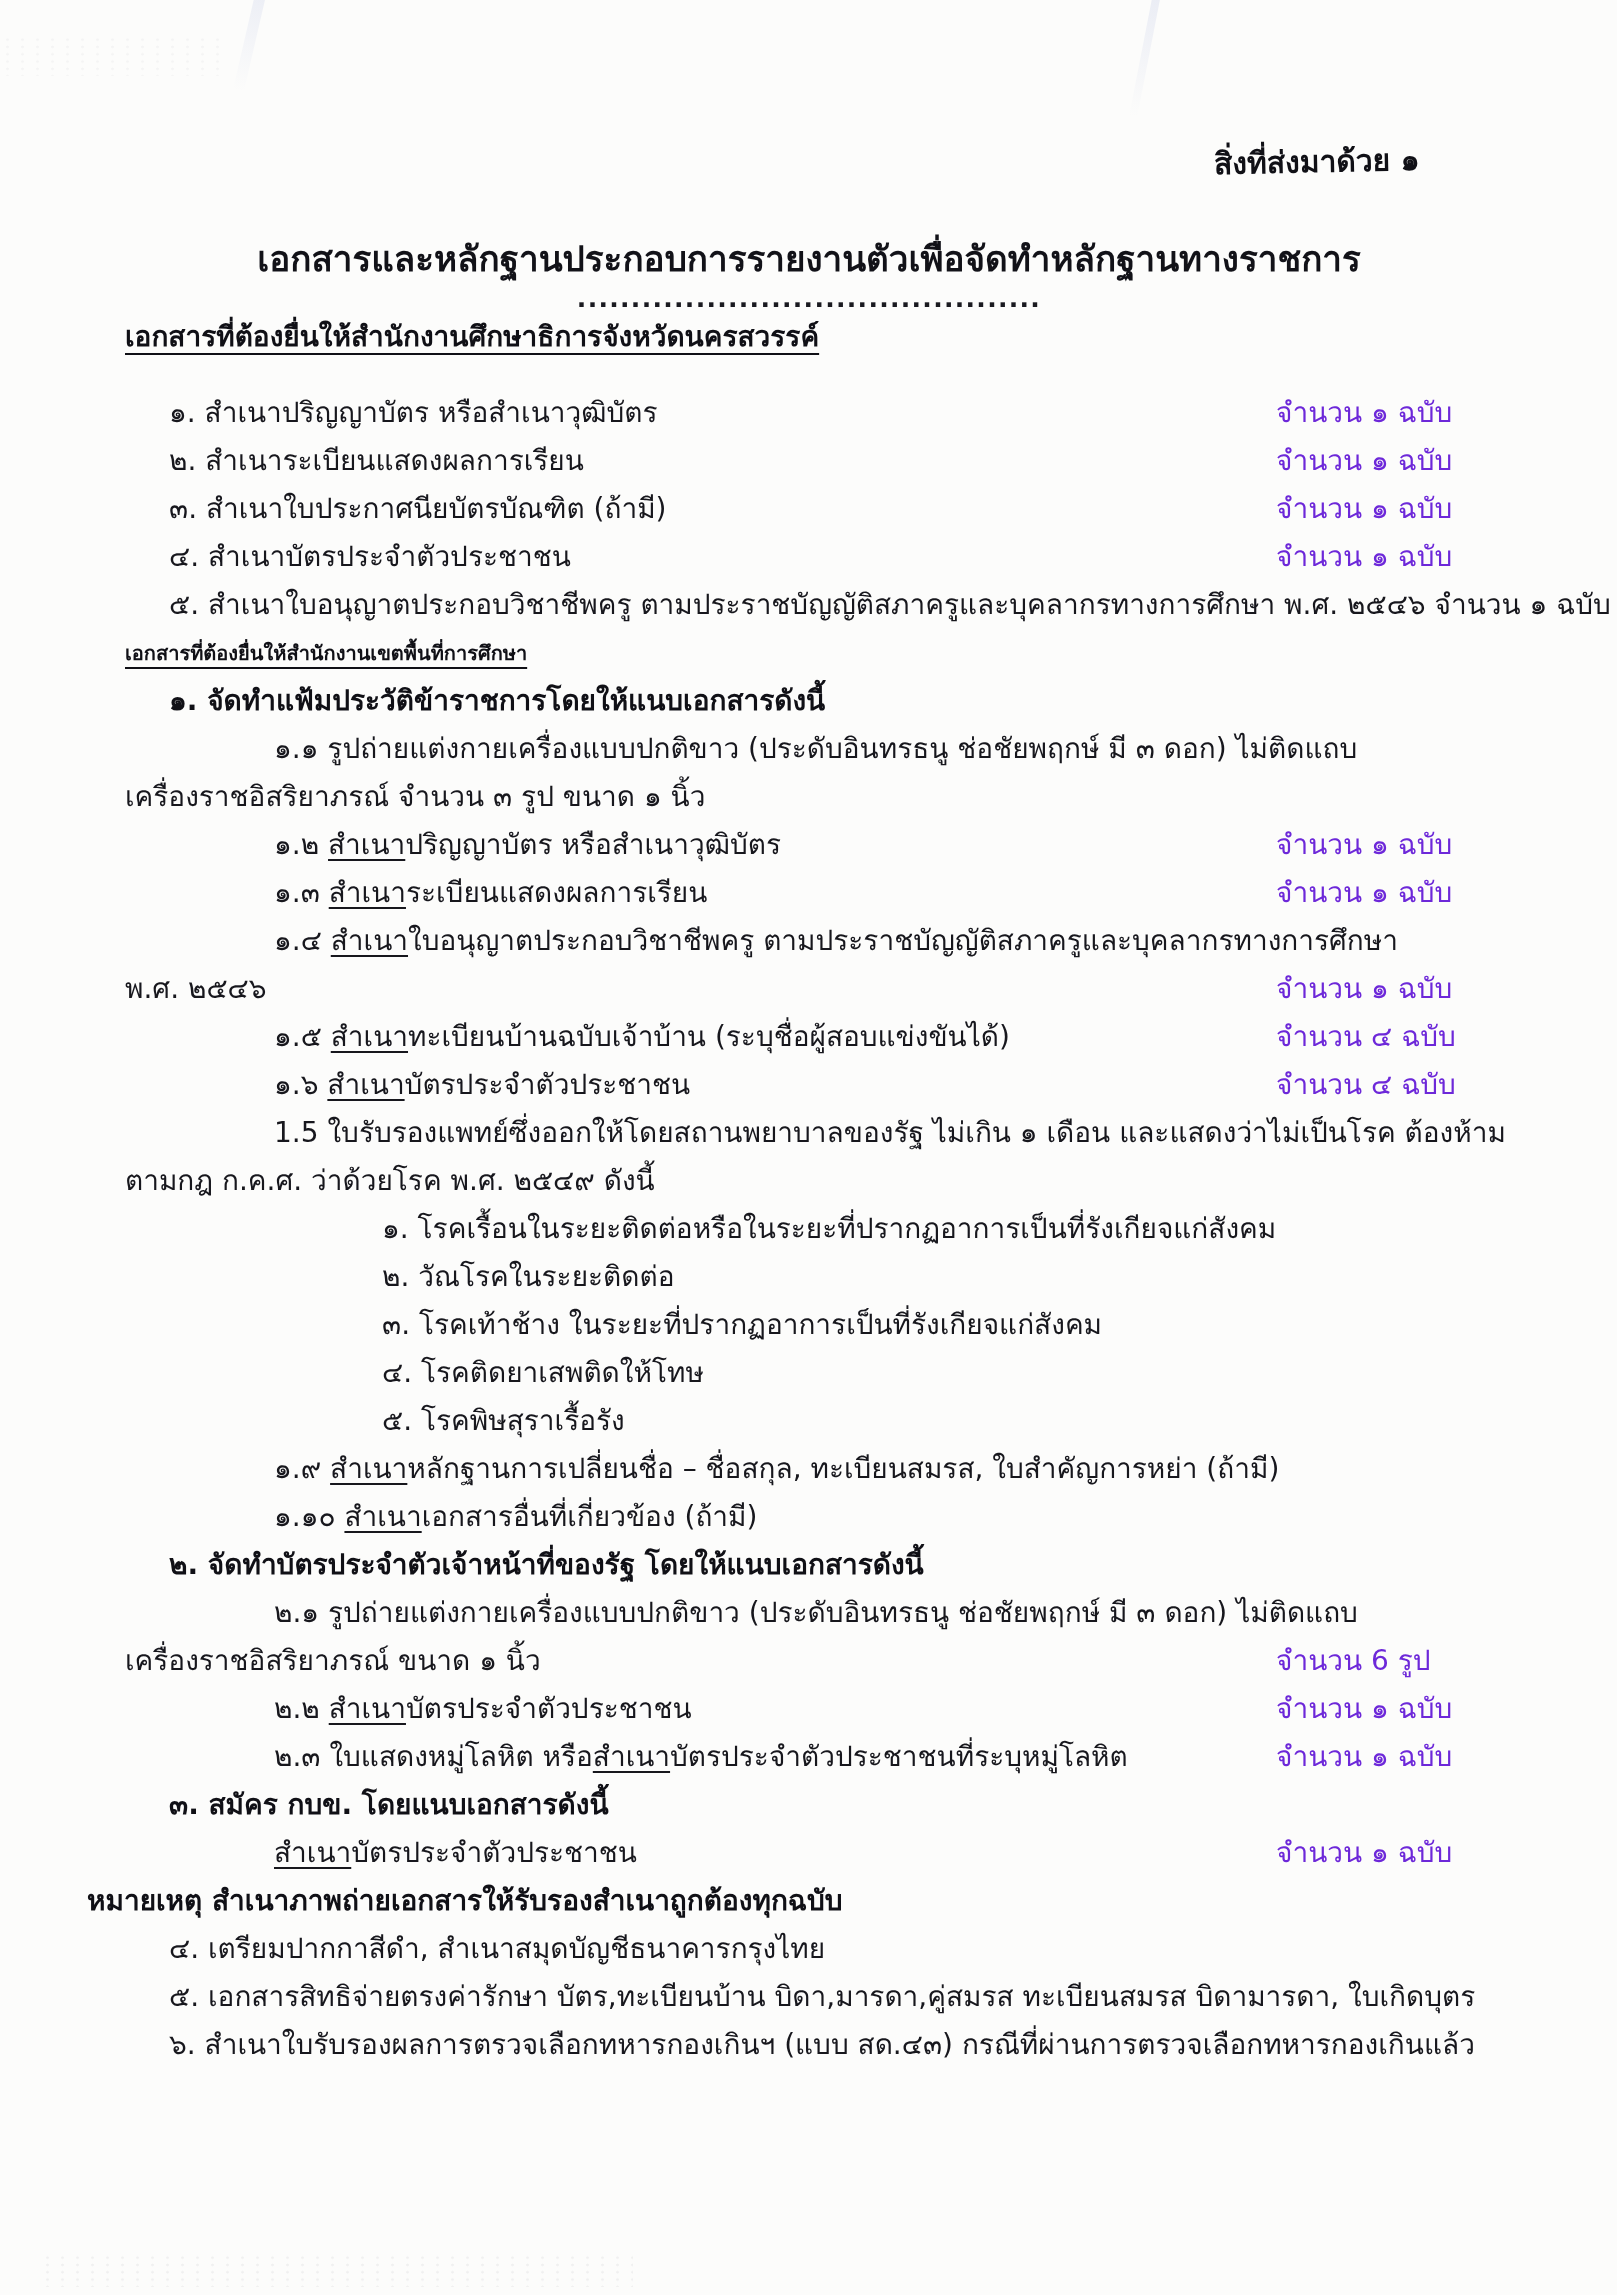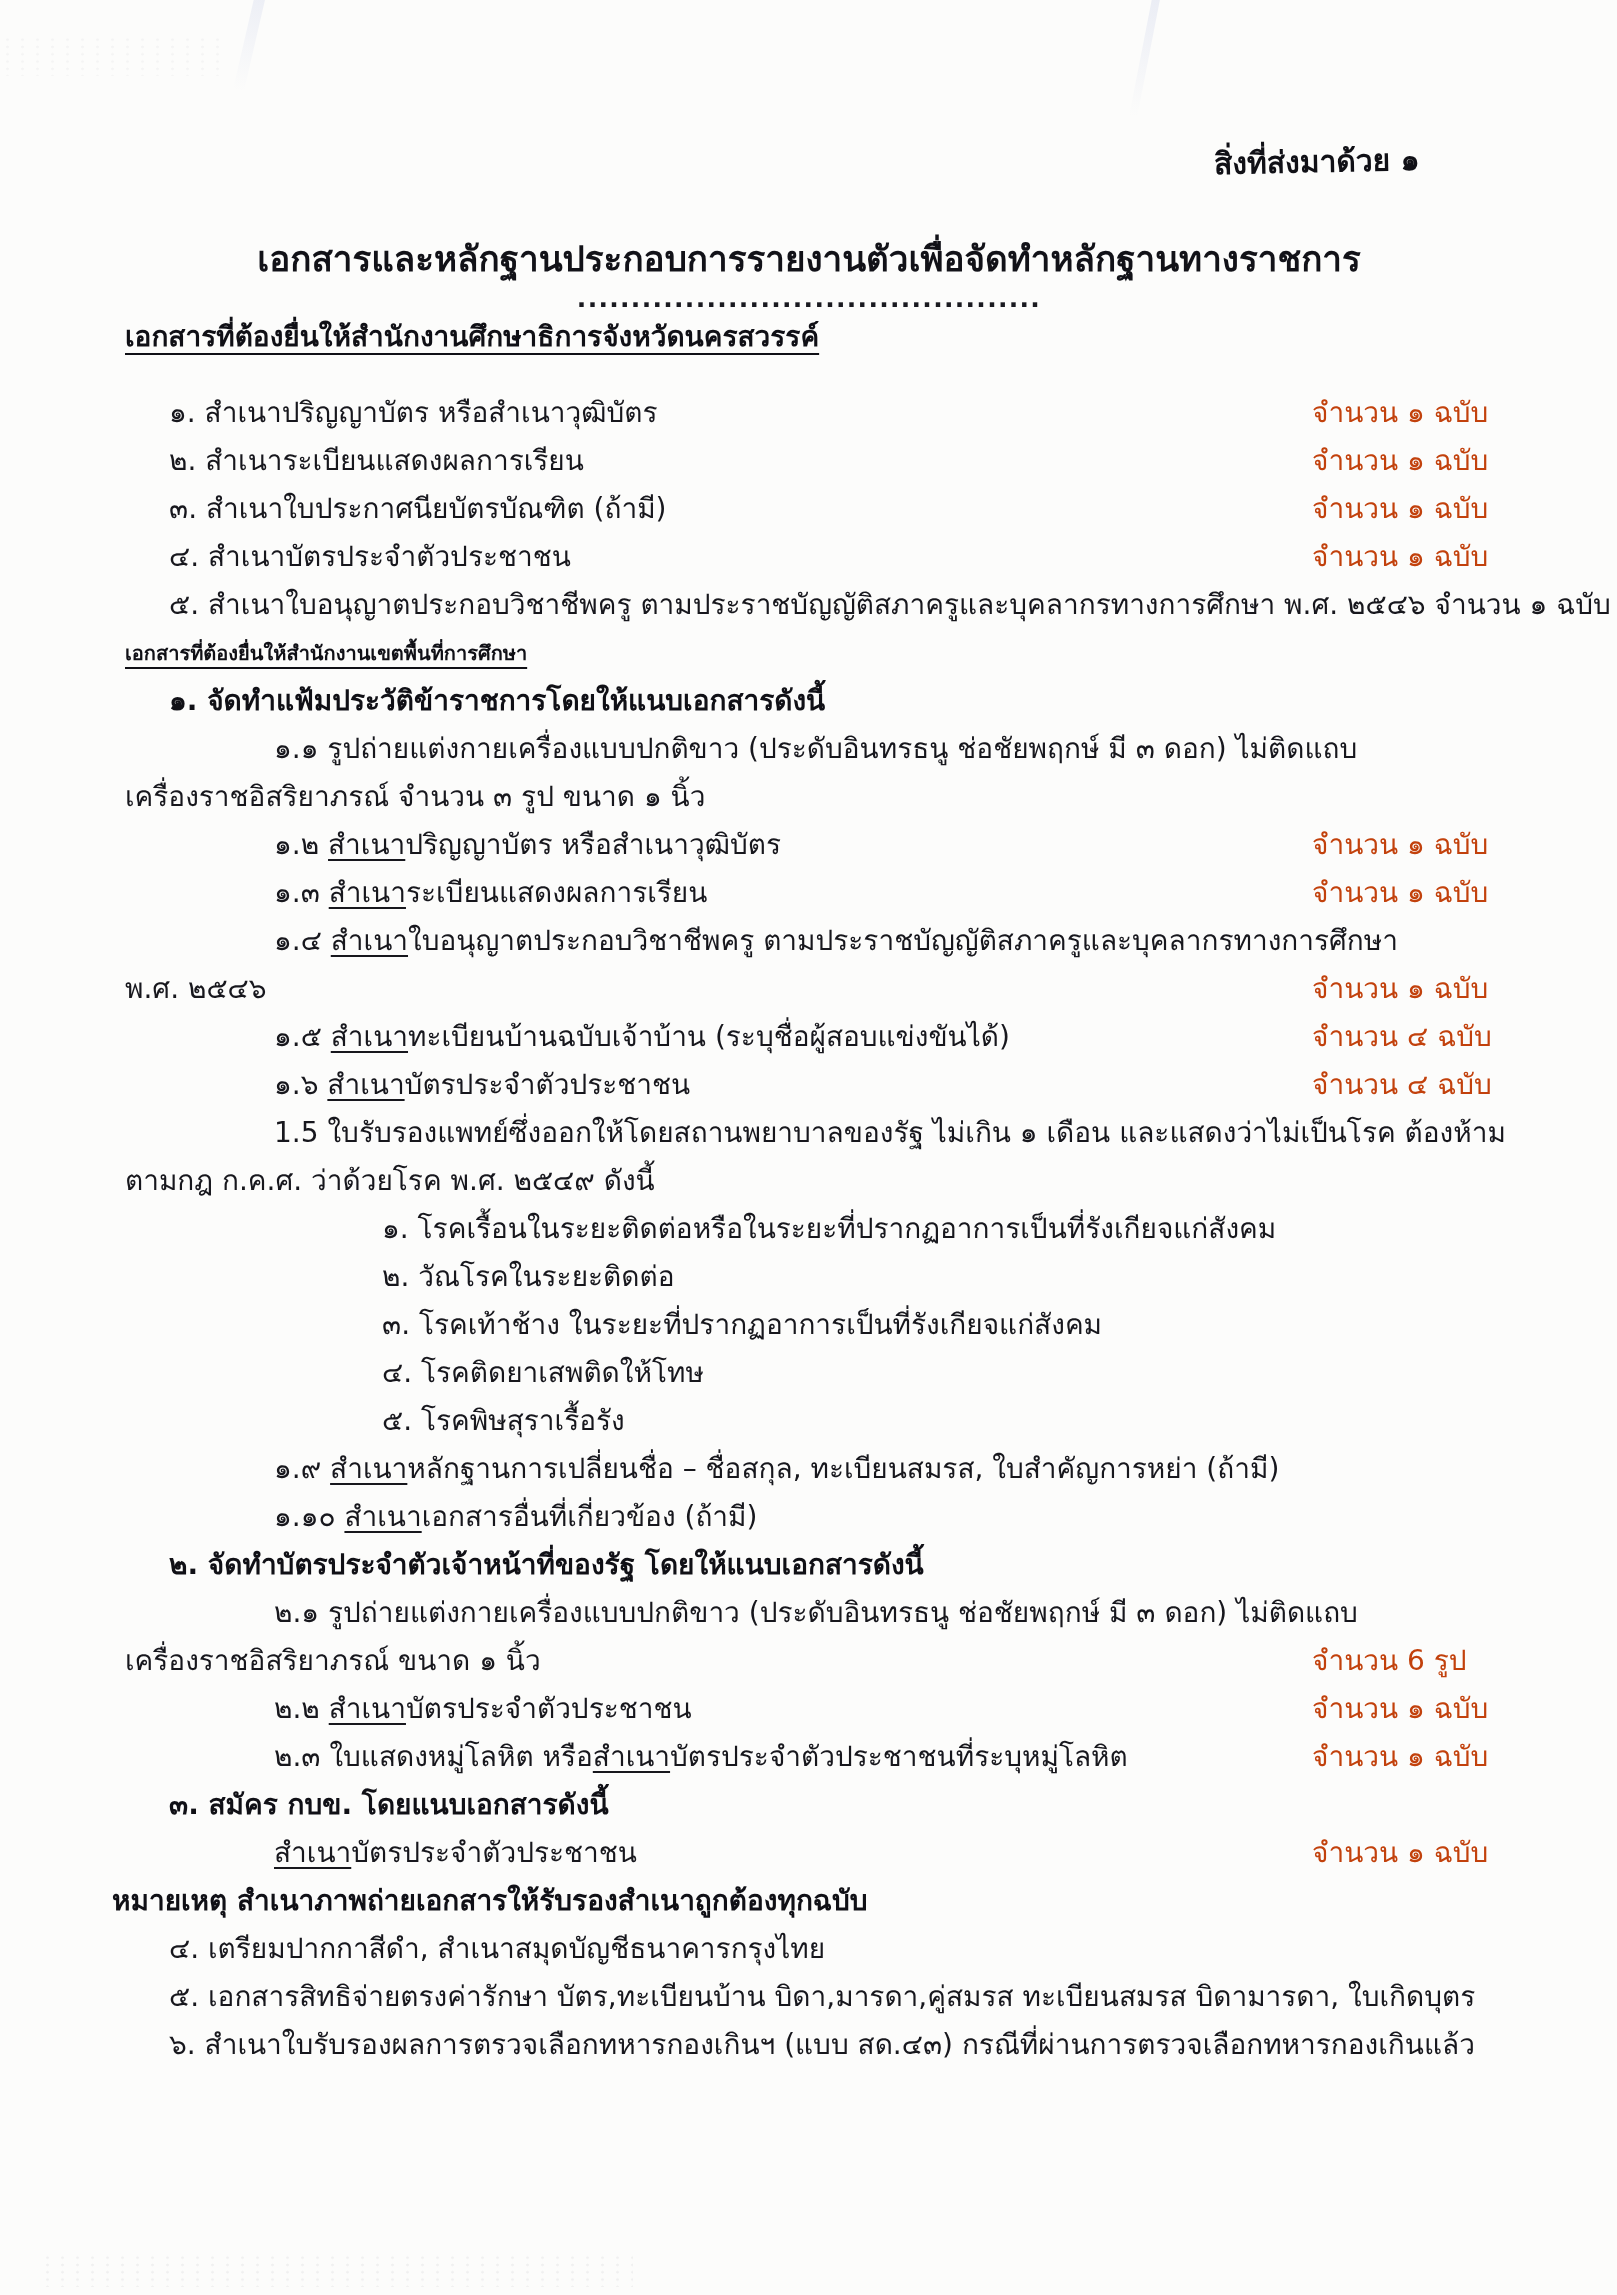--- a/index.html
+++ b/index.html
@@ -24,26 +24,26 @@
     position:absolute;top:314px;left:125px;font-size:28px;font-weight:bold;
     text-decoration:underline;text-decoration-thickness:2px;text-underline-offset:6.6px;
     color:#101016;white-space:nowrap;
   }
   .body-lines{position:absolute;top:389px;left:0;width:100%;}
   .line{position:relative;height:48px;line-height:48px;font-size:28px;white-space:nowrap;}
   .indent-0{padding-left:125px;}
   .indent-1{padding-left:169px;}
   .indent-2{padding-left:274px;}
   .indent-3{padding-left:382px;}
-  .indent-4{padding-left:112px;}
+  .indent-4{padding-left:87px;}
   .bold{font-weight:bold;color:#101016;}
   .hu{font-size:20px;}
   .hu .segs{text-decoration:underline;text-decoration-thickness:2px;text-underline-offset:6.6px;}
   .u{text-decoration:underline;text-decoration-thickness:2px;text-underline-offset:5.3px;}
-  .amount{position:absolute;left:1312px;top:0;font-weight:normal;color:#c2410c;}
+  .amount{position:absolute;left:1276px;top:0;font-weight:normal;color:#6d28d9;}
   
   .streak{position:absolute;pointer-events:none;}
   .streak-a{left:244px;top:-6.6px;width:10.6px;height:99px;transform:rotate(13deg);
     background:linear-gradient(to bottom,rgba(140,155,210,0.14),rgba(140,155,210,0));}
   .streak-b{left:1141px;top:-6.6px;width:8px;height:125px;transform:rotate(11deg);
     background:linear-gradient(to bottom,rgba(140,155,210,0.16),rgba(140,155,210,0));}
   .speckle{position:absolute;pointer-events:none;opacity:.55;
     background-image:radial-gradient(circle,rgba(95,95,110,0.14) 1px,transparent 1.6px);
     background-size:15px 7.3px;}
   .speckle-bottom{left:40px;top:2254px;width:593px;height:33px;}

